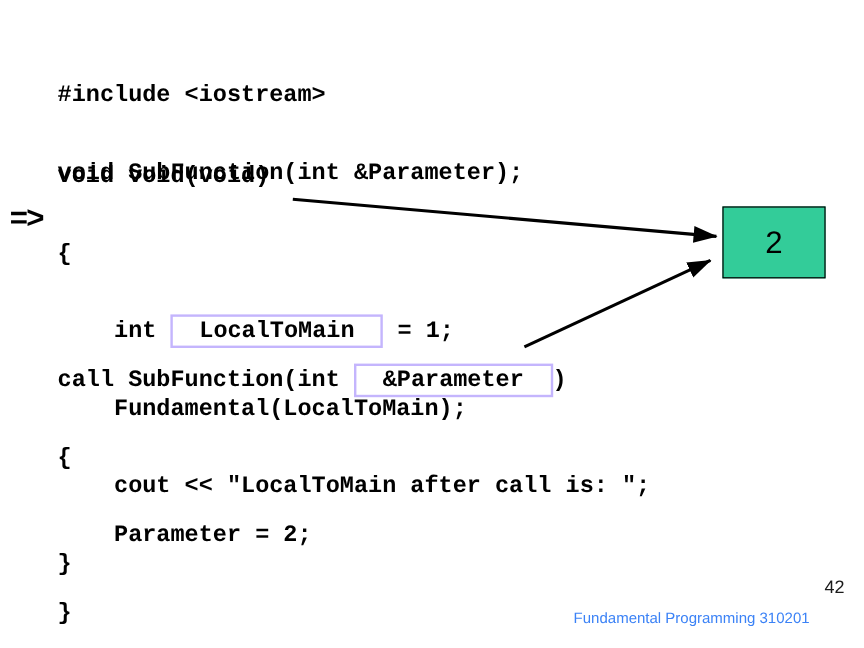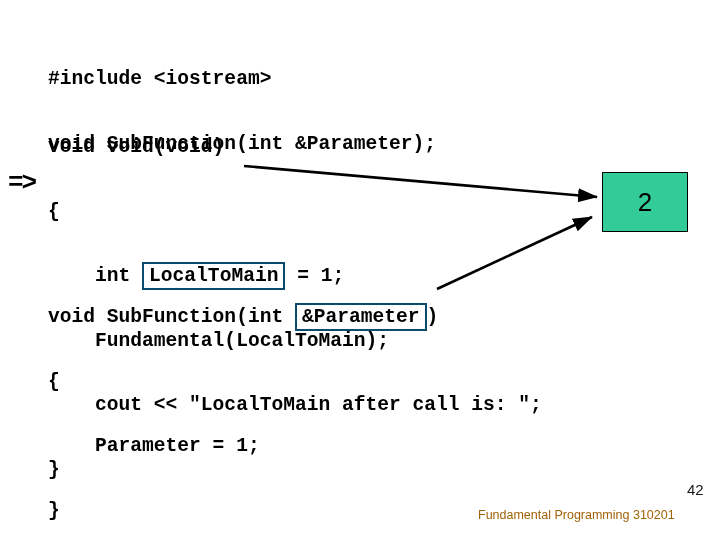--- a/index.html
+++ b/index.html
@@ -19,22 +19,22 @@
     position: absolute;
     font-family: "Liberation Mono", "DejaVu Sans Mono", monospace;
     font-weight: bold;
     font-size: 19.6px;
     line-height: 21.5px;
     color: #000000;
     white-space: pre;
   }
   .ln { height: 21.5px; }
   .boxed {
-    border: 2px solid #0c4a6e;
-    padding: 1px 5px;
+    border: 2px solid #c4b5fd;
+    padding: 1px 22px;
   }
   .exec-marker {
     position: absolute;
     left: 8px; top: 170px;
     font-family: "Liberation Mono", "DejaVu Sans Mono", monospace;
     font-weight: bold;
     font-size: 26px;
     line-height: 26px;
     color: #000000;
     letter-spacing: -2px;
@@ -55,21 +55,21 @@
   }
   .arrow-layer {
     position: absolute; left: 0; top: 0;
     width: 720px; height: 540px;
     pointer-events: none;
   }
   .footer-course {
     position: absolute;
     left: 478px; top: 508px;
     font-size: 12.5px;
-    color: #a16207;
+    color: #3b82f6;
   }
   .footer-page {
     position: absolute;
     left: 687px; top: 481px;
     font-size: 15px;
     color: #1a1a1a;
   }
 </style>
 </head>
 <body>
@@ -84,23 +84,23 @@
   <div class="code" style="left:48px; top:94px;">
     <div class="ln"><span>void void(void)</span></div>
     <div class="ln"><span>{</span></div>
     <div class="ln"><span>    int </span><span class="boxed">LocalToMain</span><span> = 1;</span></div>
     <div class="ln"><span>    Fundamental(LocalToMain);</span></div>
     <div class="ln"><span>    cout &lt;&lt; "LocalToMain after call is: ";</span></div>
     <div class="ln"><span>}</span></div>
   </div>
 
   <div class="code" style="left:48px; top:264px;">
-    <div class="ln"><span>void SubFunction(int </span><span class="boxed">&amp;Parameter</span><span>)</span></div>
+    <div class="ln"><span>call SubFunction(int </span><span class="boxed">&amp;Parameter</span><span>)</span></div>
     <div class="ln"><span>{</span></div>
-    <div class="ln"><span>    Parameter = 1;</span></div>
+    <div class="ln"><span>    Parameter = 2;</span></div>
     <div class="ln"><span>}</span></div>
   </div>
 
   <div class="exec-marker">=&gt;</div>
 
   <div class="result-box">
     <span>2</span>
   </div>
 
   <svg class="arrow-layer" width="720" height="540" viewBox="0 0 720 540" xmlns="http://www.w3.org/2000/svg">

